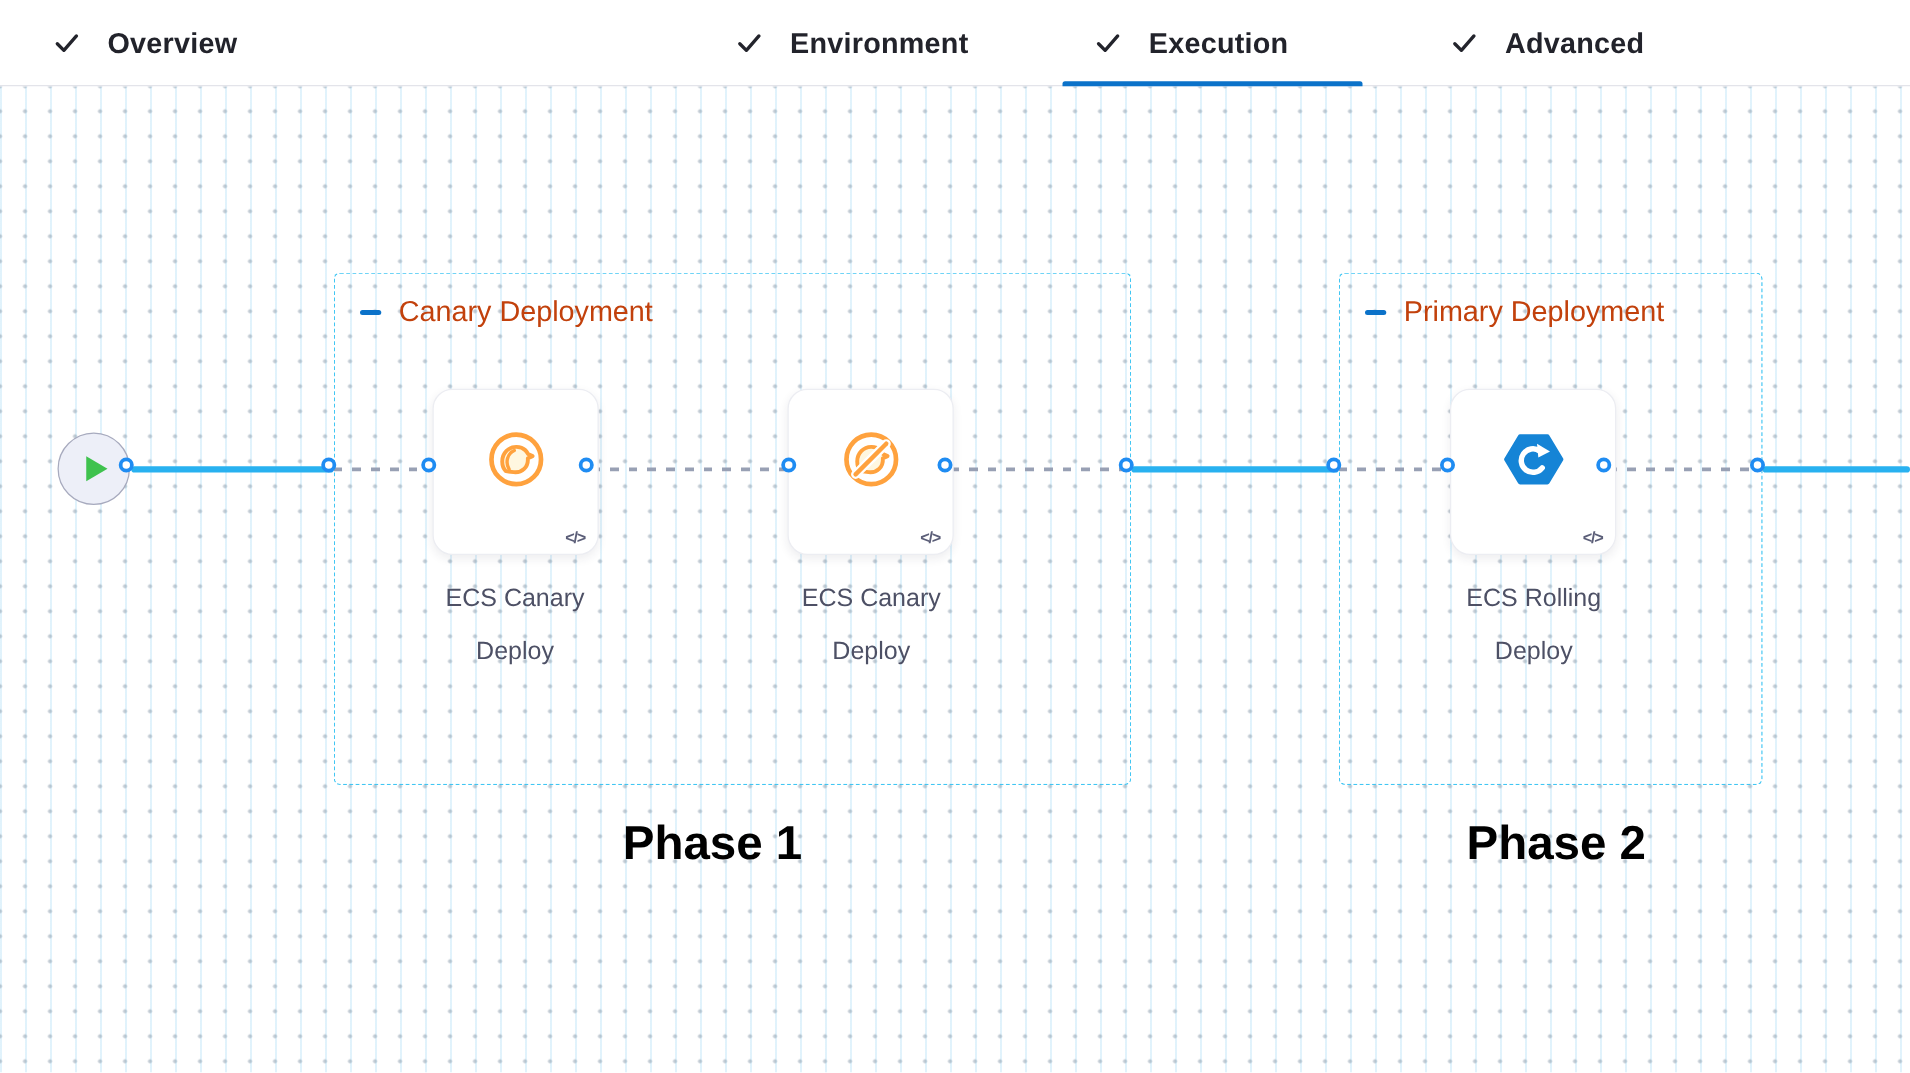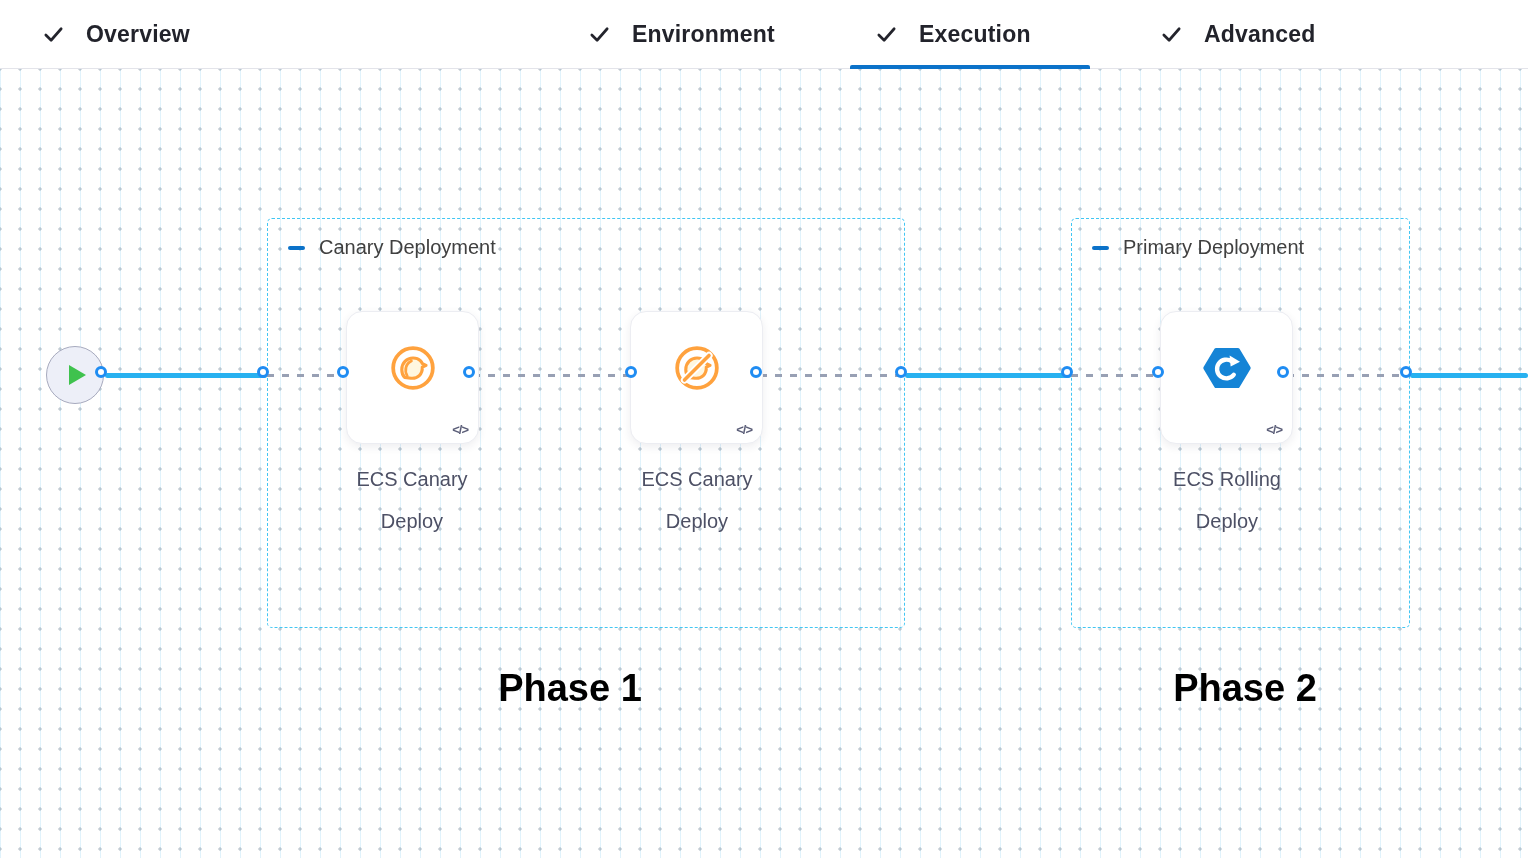--- a/index.html
+++ b/index.html
@@ -40,34 +40,34 @@
   .line-dashed { height:3px; top:374px; z-index:2;
                  background-image:repeating-linear-gradient(90deg,#98a0b4 0 7px, transparent 7px 15px); }
 
   .port { width:12px; height:12px; top:366px; border-radius:50%;
           background:#fff; border:3.5px solid #1f8cf2; z-index:5; cursor:pointer; }
 
   .group { top:218px; height:410px; border:1.6px dashed #41c6f3; border-radius:5px;
            z-index:1; }
   .group-header { display:flex; align-items:center; gap:14px; margin:17px 0 0 20px; }
   .minus-icon { width:17px; height:4px; background:#0b72c9; border-radius:2px; cursor:pointer; }
-  .group-label { font-size:20px; font-weight:500; color:#404040; }
+  .group-label { font-size:23px; font-weight:500; color:#c2410c; }
 
   .card { top:311px; width:133px; height:133px; background:#fff; border:1px solid #ecedf2;
           border-radius:16px; z-index:4; cursor:pointer;
           box-shadow:0 3px 8px rgba(40,41,61,.08); }
   .card-icon { position:absolute; left:50%; top:44%; transform:translate(-50%,-50%); }
   .code-badge { position:absolute; right:10px; bottom:6px; font-size:13px; font-weight:700;
                 color:#5b5e78; letter-spacing:-1px; }
 
   .step-label { top:458px; width:170px; text-align:center; font-size:20px; font-weight:500;
                 color:#4d5065; line-height:42px; z-index:4; }
 
   .phase-label { top:654px; width:300px; text-align:center; font-size:38px; font-weight:700;
-                 color:#000; z-index:4;margin-top:13px; }
+                 color:#000; z-index:4; }
 </style>
 </head>
 <body>
 
 <div class="page">
 
   <div class="tabbar">
 
     <div class="tab" style="left:42px">
       <span class="check">

